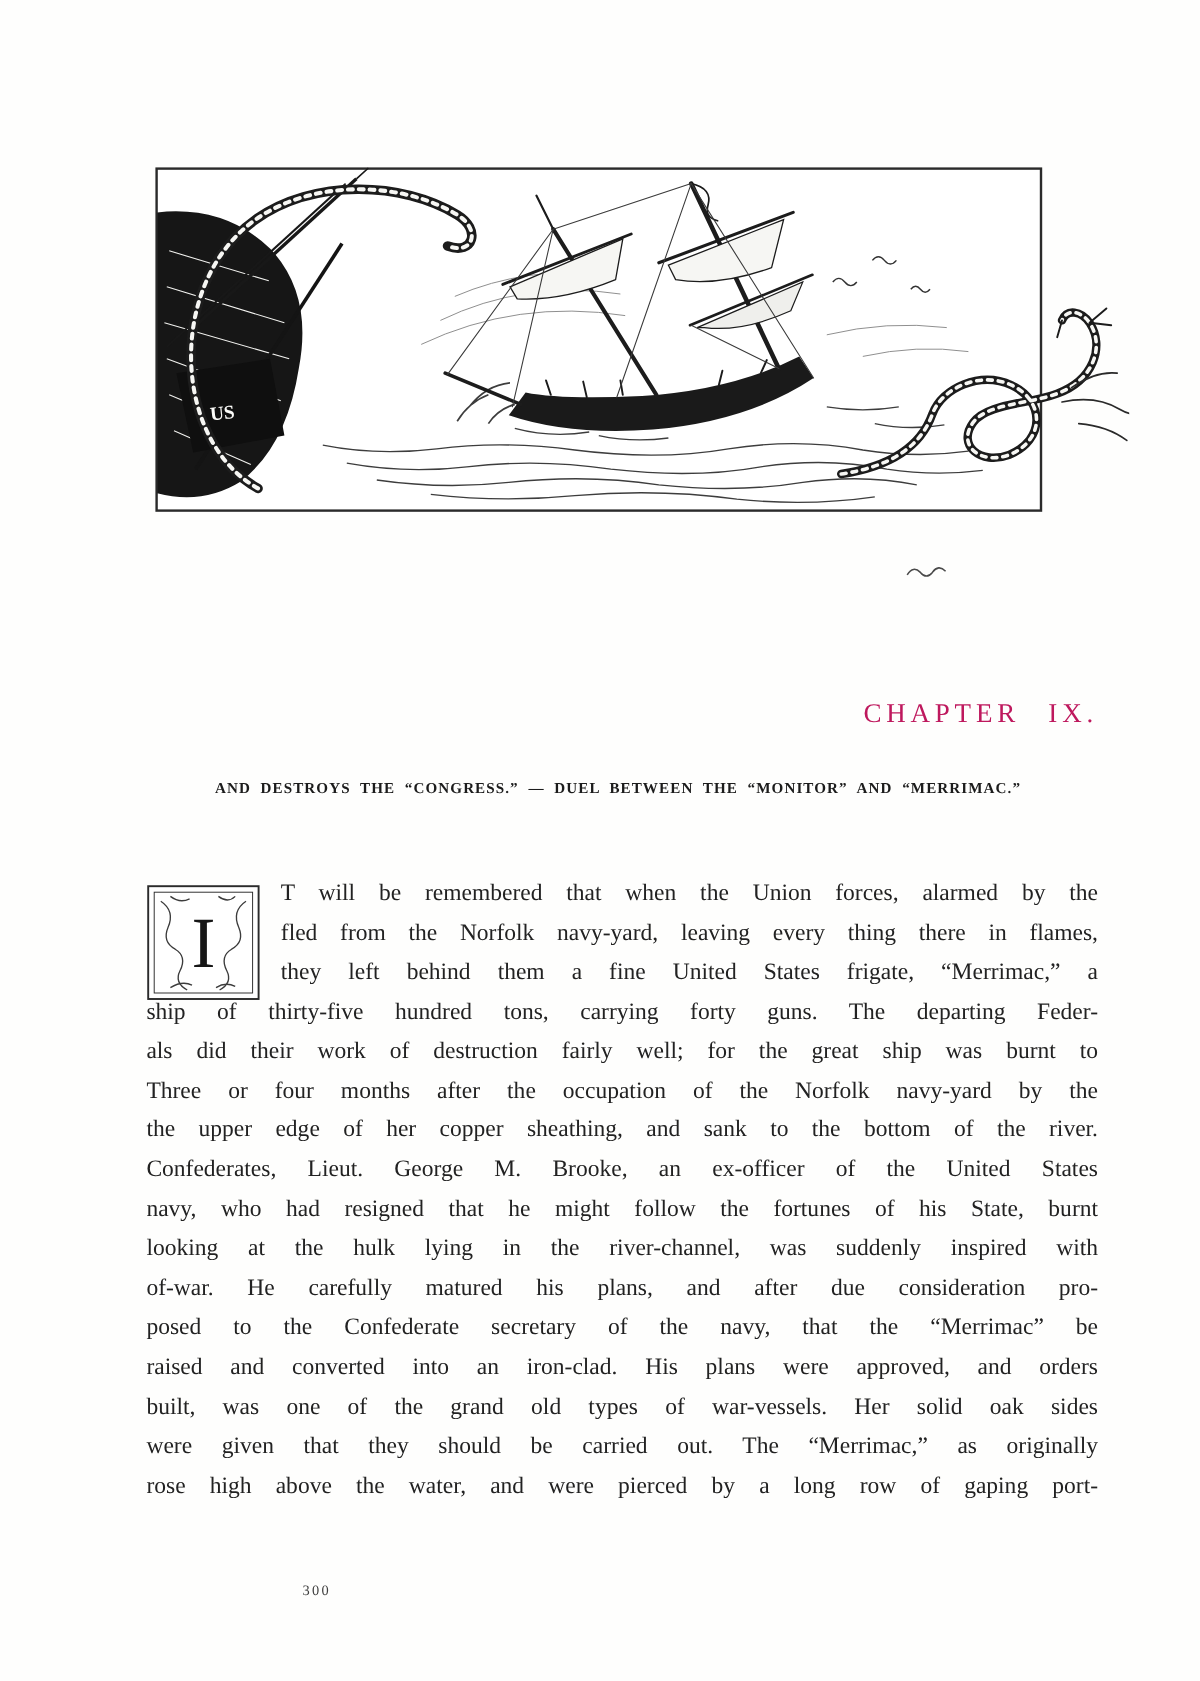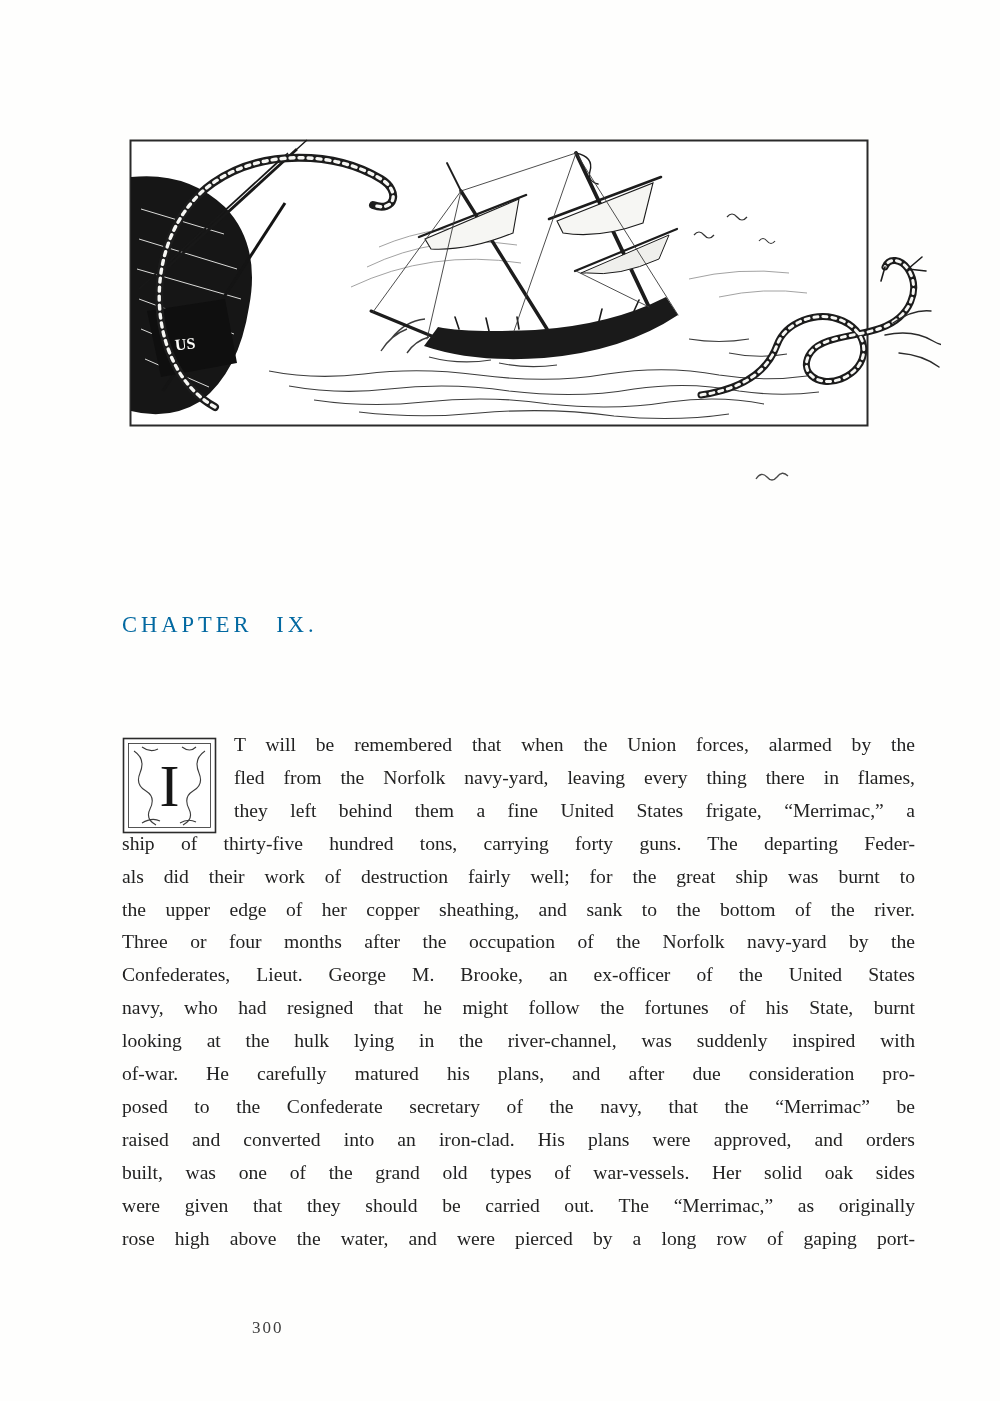--- a/index.html
+++ b/index.html
@@ -10,39 +10,39 @@
     width: 1000px;
     height: 1401px;
     background: #fefefd;
     font-family: "Liberation Serif", serif;
     color: #242424;
     overflow: hidden;
   }
   .illustration { position: absolute; left: 129px; top: 139px; }
   .flourish { position: absolute; left: 754px; top: 470px; }
   .chapter-title {
-    position: absolute; left: 122px; top: 612px; width: 793px;
-    text-align: left; font-size: 22.5px; letter-spacing: 4px;
-    word-spacing: 14px; color: #0369a1;
+    position: absolute; left: 122px; top: 582px; width: 793px;
+    text-align: right; font-size: 22.5px; letter-spacing: 4px;
+    word-spacing: 14px; color: #be185d;
   }
   .subtitle {
     position: absolute; left: 95px; top: 646px; width: 840px;
     text-align: center; font-size: 12.6px; font-weight: bold;
     letter-spacing: 0.9px; word-spacing: 4px; line-height: 23px; color: #1c1c1c;
   }
   .text-block {
     position: absolute; left: 122px; top: 729px; width: 793px;
     font-size: 19.6px; line-height: 32.9px; color: #222222;
   }
   .line { text-align: justify; text-align-last: justify; text-justify: inter-word; }
   .line.indent { padding-left: 112px; }
   .dropcap { position: absolute; left: 0; top: 8px; }
   .page-number {
     position: absolute; left: 252px; top: 1318px;
-    font-size: 17px; letter-spacing: 2px; color: #3e3e3e;
+    font-size: 12px; letter-spacing: 2px; color: #3e3e3e;
   }
 </style>
 </head>
 <body>
 
 <div class="page">
 
   <svg class="illustration" width="812" height="290" viewBox="0 0 812 290">
     <rect x="1.5" y="1.5" width="737" height="285" fill="#ffffff" stroke="#2a2a2a" stroke-width="2"></rect>
 
@@ -122,42 +122,43 @@
     </g>
   </svg>
 
   <svg class="flourish" width="36" height="14" viewBox="0 0 36 14">
     <path d="M2,9 q5,-8 11,-2 q5,6 10,0 q5,-7 11,-1" stroke="#4a4a4a" stroke-width="1.3" fill="none"></path>
   </svg>
 
   <div class="chapter-title">CHAPTER IX.</div>
 
   <div class="subtitle">
+    <div>AND DESTROYS THE “CONGRESS.” — DUEL BETWEEN THE “MONITOR” AND “MERRIMAC.”</div>
   </div>
 
   <div class="text-block">
 
     <svg class="dropcap" width="95" height="97" viewBox="0 0 95 97">
       <rect x="1.5" y="1.5" width="92" height="94" fill="#ffffff" stroke="#2b2b2b" stroke-width="1.6"></rect>
       <rect x="6.5" y="6.5" width="82" height="84" fill="none" stroke="#2b2b2b" stroke-width="0.8"></rect>
       <g stroke="#3c3c3c" stroke-width="1.1" fill="none">
         <path d="M12,14 q12,8 6,22 q-5,12 6,18 q10,6 4,18 q-5,10 6,16"></path>
         <path d="M83,14 q-12,8 -6,22 q5,12 -6,18 q-10,6 -4,18 q5,10 -6,16"></path>
         <path d="M20,10 q8,6 16,2 M60,10 q8,6 14,0 M20,86 q10,-6 18,-2 M58,86 q8,-5 16,-1"></path>
       </g>
       <text x="47.5" y="69" text-anchor="middle" font-size="60" fill="#161616" style="font-family:'Liberation Serif',serif">I</text>
     </svg>
 
     <div class="line indent">T will be remembered that when the Union forces, alarmed by the</div>
     <div class="line indent">fled from the Norfolk navy-yard, leaving every thing there in flames,</div>
     <div class="line indent">they left behind them a fine United States frigate, “Merrimac,” a</div>
     <div class="line">ship of thirty-five hundred tons, carrying forty guns.  The departing Feder-</div>
     <div class="line">als did their work of destruction fairly well; for the great ship was burnt to</div>
+    <div class="line">Three or four months after the occupation of the Norfolk navy-yard by the</div>
     <div class="line">the upper edge of her copper sheathing, and sank to the bottom of the river.</div>
-    <div class="line">Three or four months after the occupation of the Norfolk navy-yard by the</div>
     <div class="line">Confederates, Lieut. George M. Brooke, an ex-officer of the United States</div>
     <div class="line">navy, who had resigned that he might follow the fortunes of his State, burnt</div>
     <div class="line">looking at the hulk lying in the river-channel, was suddenly inspired with</div>
     <div class="line">of-war.  He carefully matured his plans, and after due consideration pro-</div>
     <div class="line">posed to the Confederate secretary of the navy, that the “Merrimac” be</div>
     <div class="line">raised and converted into an iron-clad.  His plans were approved, and orders</div>
     <div class="line">built, was one of the grand old types of war-vessels.  Her solid oak sides</div>
     <div class="line">were given that they should be carried out.  The “Merrimac,” as originally</div>
     <div class="line">rose high above the water, and were pierced by a long row of gaping port-</div>
   </div>

